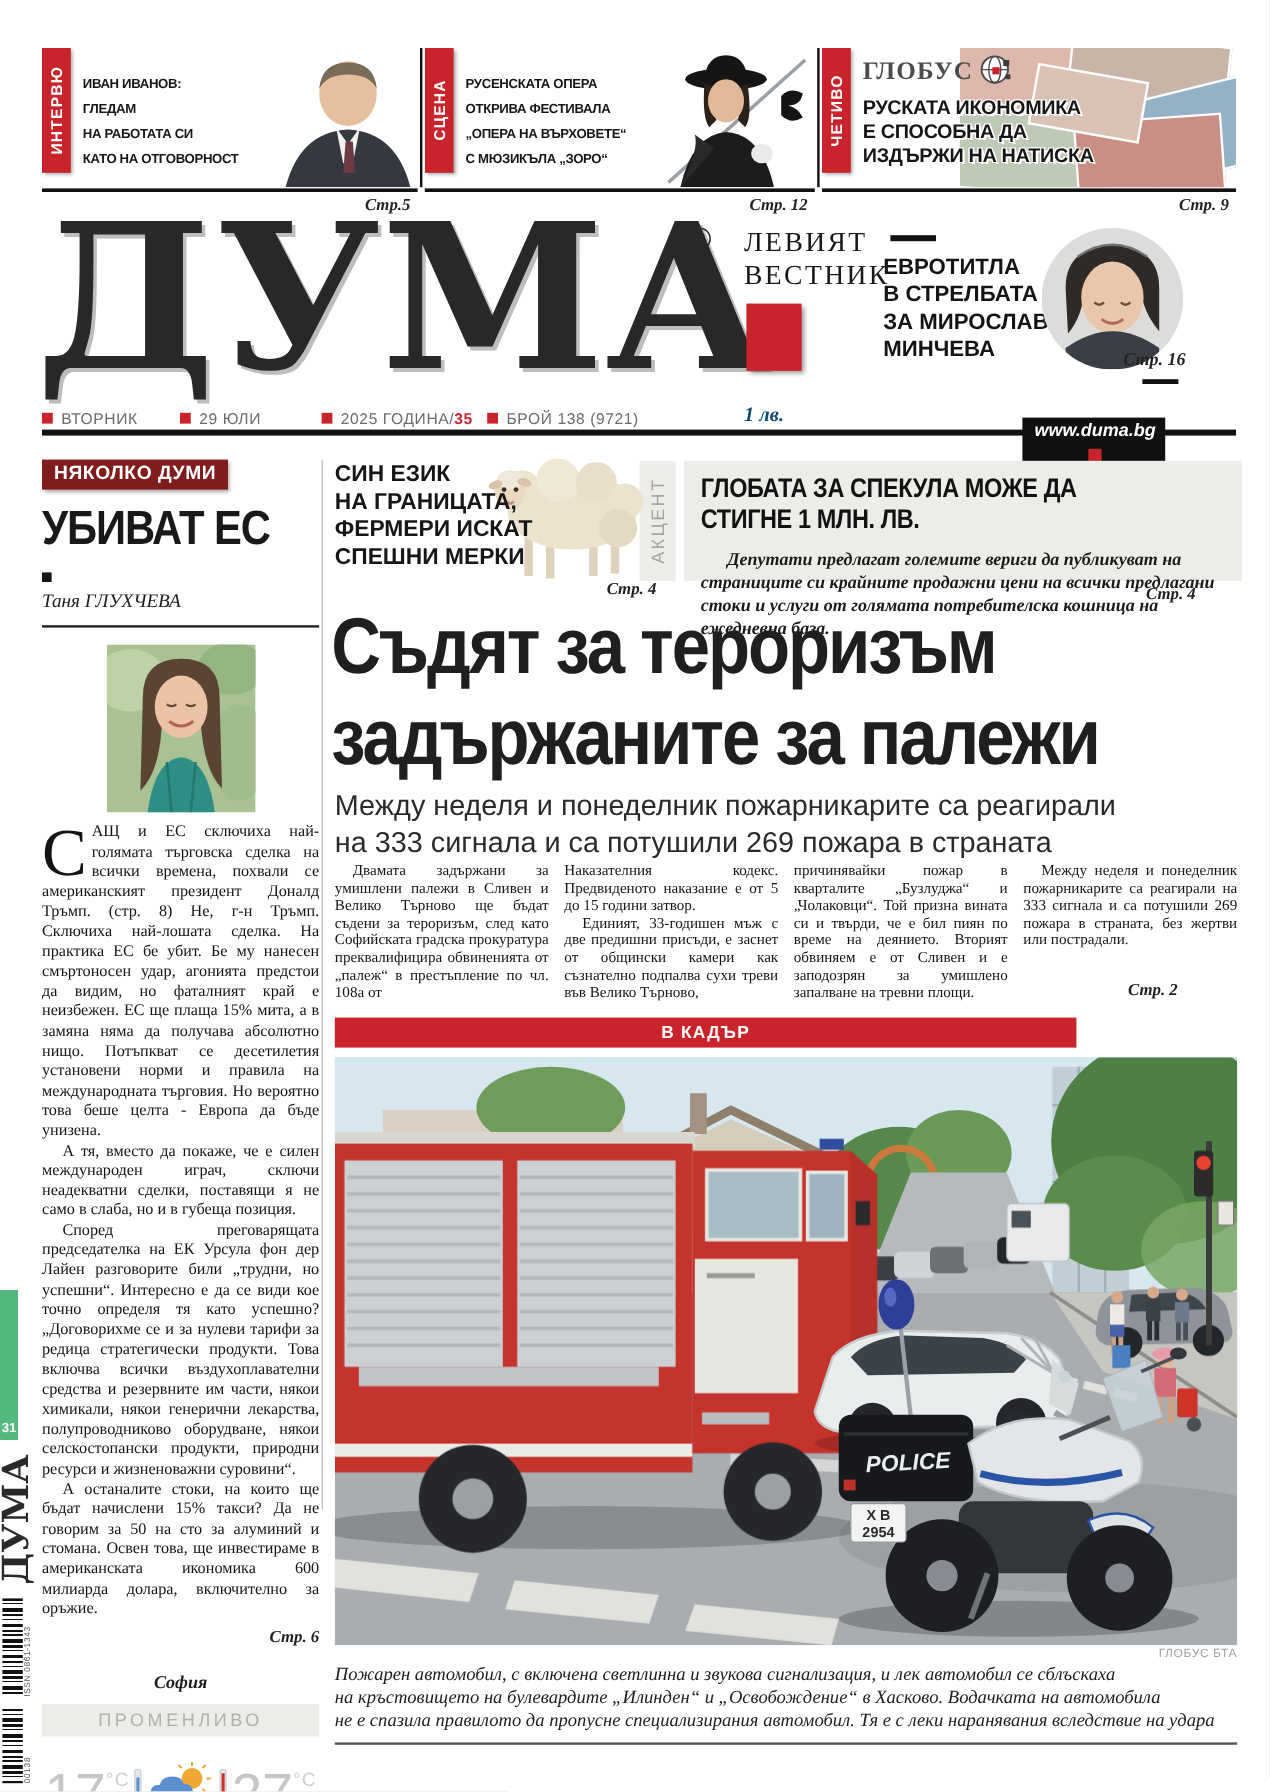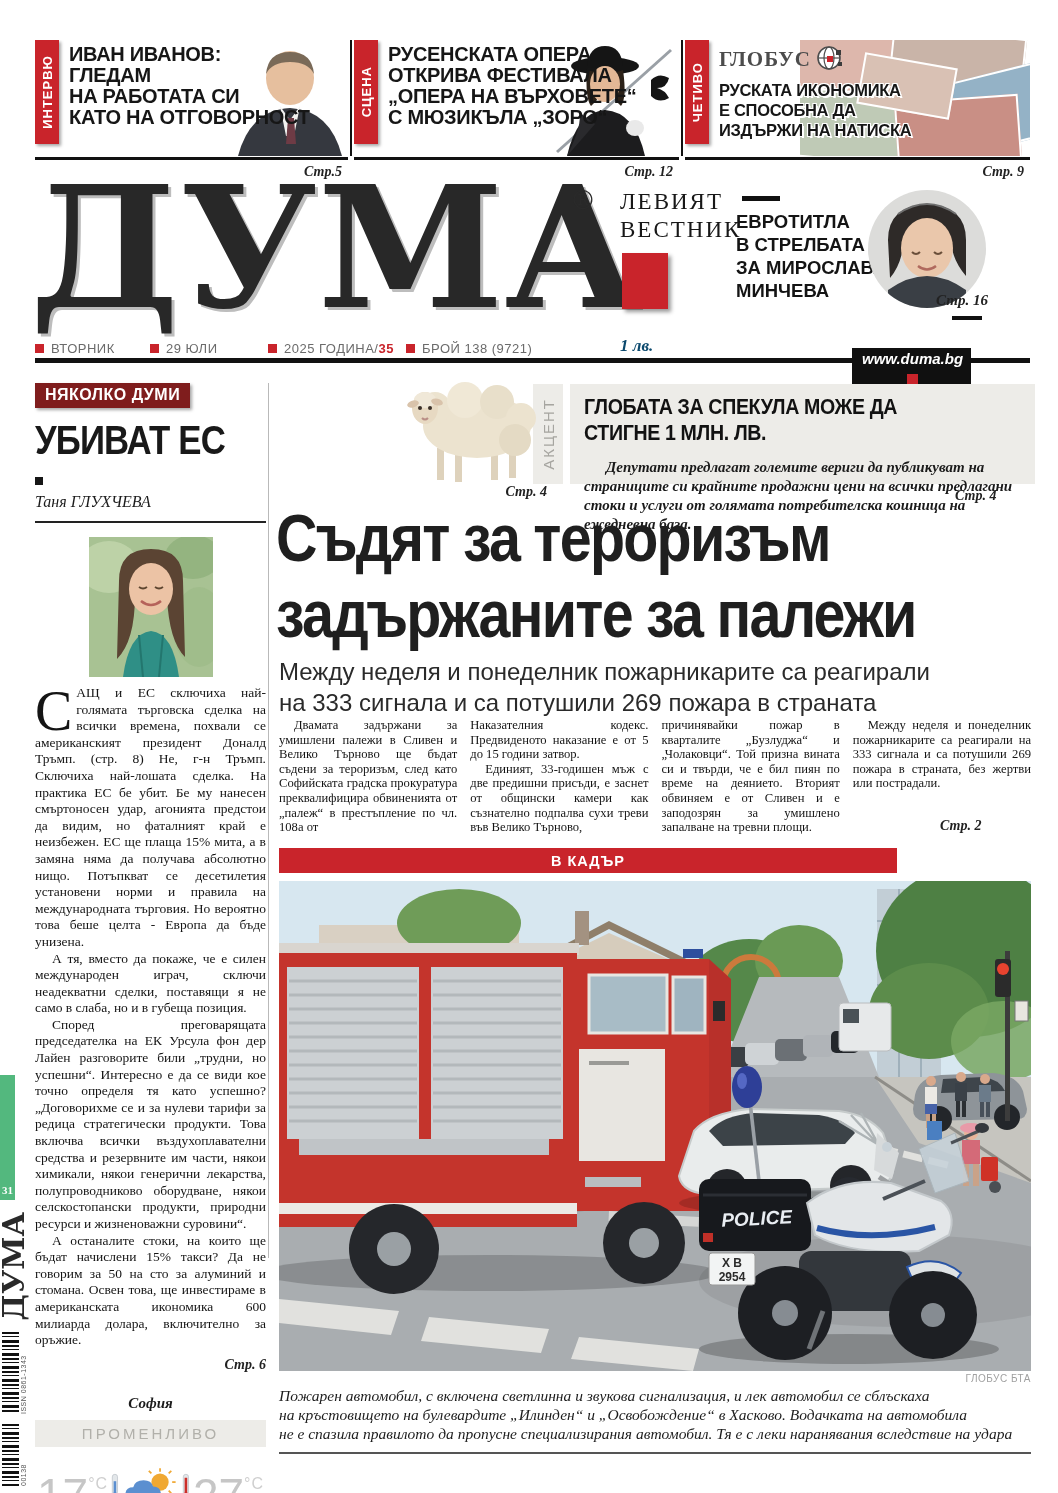--- a/index.html
+++ b/index.html
@@ -14,21 +14,21 @@
   .teaser{position:relative;}
   .t1{width:313px;} .t2{width:325px;} .t3{flex:1;}
   .tdiv{width:2px;background:#111;margin:0 2px;height:116px;}
   .tbody{position:relative;height:116px;overflow:hidden;}
   .tline{height:3px;background:#111;margin-top:1px;}
   .tfoot{text-align:right;padding:2px 6px 0 0;height:16px;}
   .ttag{position:absolute;left:0;top:0;width:24px;height:104px;background:#c9242b;color:#fff;
         display:flex;align-items:center;justify-content:center;font-weight:bold;font-size:13px;
         letter-spacing:1px;box-shadow:2px 2px 3px rgba(0,0,0,.35);}
   .vert{writing-mode:vertical-rl;transform:rotate(180deg);}
-  .ttitle{position:absolute;left:34px;top:4px;font-weight:800;font-size:20px;line-height:21px;
+  .ttitle{position:absolute;left:34px;top:20px;font-weight:800;font-size:11px;line-height:21px;
           letter-spacing:-.3px;color:#161616;z-index:3;}
   .t3 .ttitle{top:40px;font-size:16.5px;line-height:20px;text-shadow:-1px -1px 0 #fff,1px -1px 0 #fff,-1px 1px 0 #fff,1px 1px 0 #fff,2px 2px 0 #fff;}
   .tphoto{position:absolute;right:0;top:0;z-index:2;}
   .globus{position:absolute;left:34px;top:4px;display:flex;align-items:center;gap:4px;z-index:3;}
   .globus-word{font-family:"Liberation Serif",serif;font-size:21px;letter-spacing:1px;color:#4c4c4c;font-weight:bold;}
   .money{position:absolute;right:0;top:0;width:230px;height:116px;overflow:hidden;z-index:1;}
   .bank{position:absolute;border:2px solid #fff;}
 
   
   .mast-title{position:absolute;left:30px;top:168px;font-family:"DejaVu Serif",serif;font-weight:bold;
@@ -72,21 +72,21 @@
   .op-page{text-align:right;margin-top:8px;}
   .wx-city{text-align:center;font-family:"Liberation Serif",serif;font-style:italic;font-weight:bold;
            font-size:15px;margin-top:22px;}
   .wx-cond{margin-top:8px;background:#edece8;color:#b1b0aa;text-align:center;font-size:15px;
            letter-spacing:3px;padding:5px 0;}
   .wx-row{margin-top:14px;display:flex;align-items:center;justify-content:space-between;padding:0 2px;}
   .wx-num{font-size:46px;color:#c6c6c6;font-weight:400;line-height:46px;}
   .wx-unit{font-size:16px;color:#cfcfcf;vertical-align:22px;letter-spacing:1px;}
 
   
-  .edge-strip{position:absolute;left:0;top:1075px;width:15px;height:125px;background:#53b87e;font-family:Liberation Serif, serif;}
+  .edge-strip{position:absolute;left:0;top:1075px;width:15px;height:125px;background:#53b87e;}
   .edge-strip span{position:absolute;bottom:4px;left:0;width:100%;text-align:center;color:#fff;
                    font-weight:bold;font-size:11px;}
   .edge-duma{position:absolute;left:-4px;top:1212px;height:120px;font-family:"DejaVu Serif",serif;
              font-weight:bold;font-size:30px;color:#2a2a2a;}
   .barcode{position:absolute;left:2px;width:17px;background:repeating-linear-gradient(
             180deg,#111 0 2px,#fff 2px 4px,#111 4px 5px,#fff 5px 8px,#111 8px 11px,#fff 11px 13px);}
   .bc1{top:1332px;height:82px;}
   .bc2{top:1424px;height:62px;}
   .bc-txt{position:absolute;left:20px;font-size:7px;color:#555;letter-spacing:.5px;}
 
@@ -311,20 +311,24 @@
     </div>
   <div class="edge-duma"><span class="vert">ДУМА</span></div>
   <div class="barcode bc1"></div>
   <div class="bc-txt vert" style="top:1336px;height:78px;">ISSN 0861-1343</div>
   <div class="barcode bc2"></div>
   <div class="bc-txt vert" style="top:1428px;height:58px;">00138</div>
 
   <div class="vline"></div>
 
   <div class="farm">
+    <div class="farm-title pre">СИН ЕЗИК
+НА ГРАНИЦАТА,
+ФЕРМЕРИ ИСКАТ
+СПЕШНИ МЕРКИ</div>
     <svg class="farm-sheep" width="142" height="108" viewBox="0 0 142 108">
       <g fill="#ded2bc">
           <rect x="42" y="70" width="7" height="32"></rect>
           <rect x="60" y="72" width="7" height="32"></rect>
           <rect x="96" y="70" width="7" height="32"></rect>
           <rect x="114" y="68" width="7" height="32"></rect>
         </g>
       <ellipse cx="82" cy="48" rx="54" ry="32" fill="#ece3cf"></ellipse>
       <circle cx="40" cy="30" r="16" fill="#ece3cf"></circle>
         <circle cx="70" cy="22" r="18" fill="#f0e8d6"></circle>

